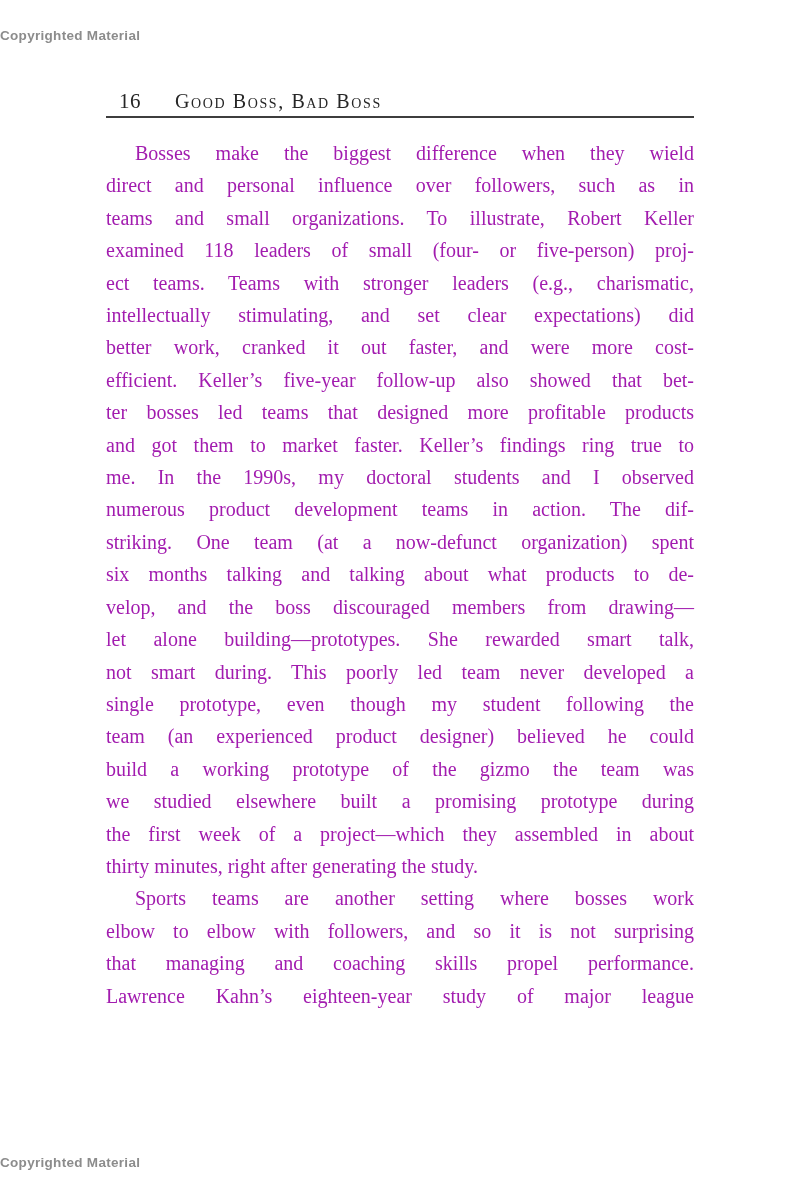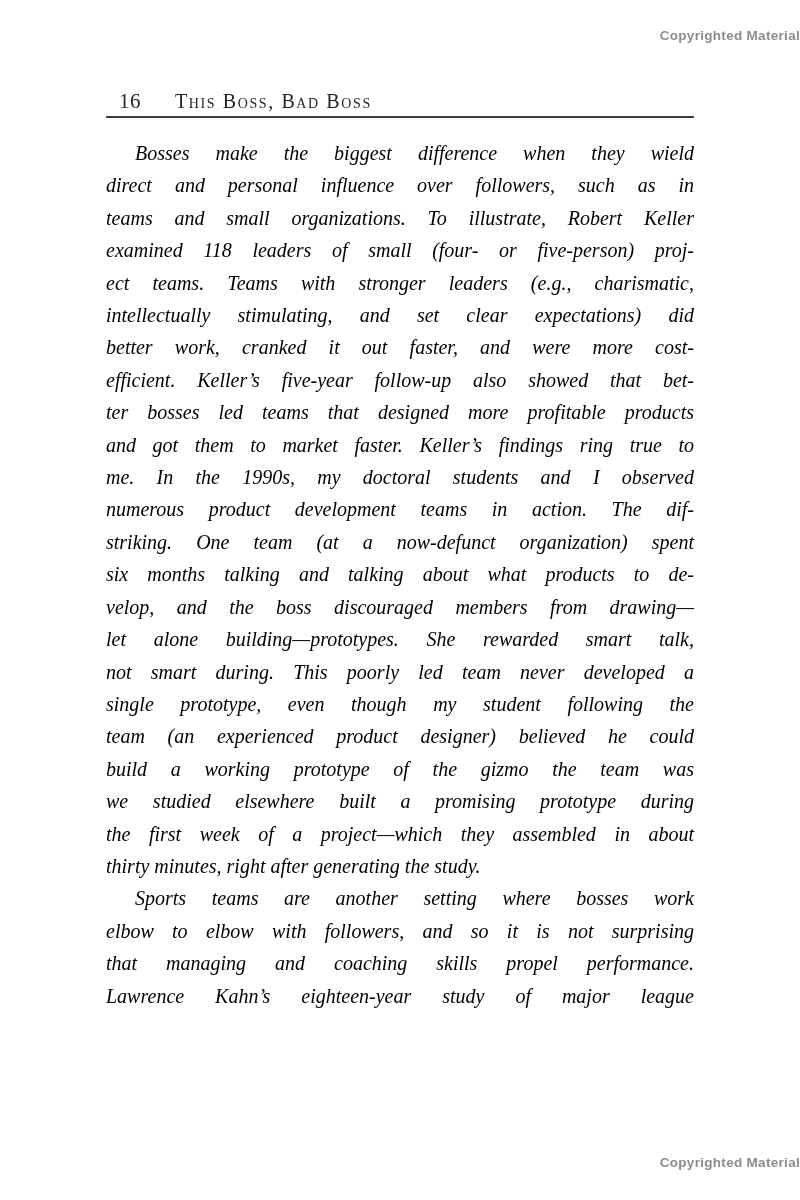--- a/index.html
+++ b/index.html
@@ -12,21 +12,21 @@
     width: 800px;
     height: 1200px;
     background: #ffffff;
     overflow: hidden;
     font-family: "Liberation Serif", serif;
   }
   .copyright-notice {
     position: absolute;
     left: 0;
     width: 800px;
-    text-align: right;
+    text-align: left;
     font-family: "Liberation Sans", sans-serif;
     font-weight: bold;
     font-size: 13.5px;
     letter-spacing: 0.3px;
     color: #8c8c8c;
   }
   .copyright-top { top: 28px; }
   .copyright-bottom { top: 1155px; }
   .page-header {
     position: absolute;
@@ -56,22 +56,21 @@
     height: 2px;
     background: #3d3d3d;
   }
   .body-text {
     position: absolute;
     top: 137px;
     left: 106px;
     width: 588px;
     font-size: 20px;
     line-height: 32.4px;
-    color: #000000;
-    font-style: italic;
+    color: #a21caf;
   }
   .line {
     text-align: justify;
     text-align-last: justify;
   }
   .line.first {
     text-indent: 29px;
   }
   .line.unjust {
     text-align-last: left;
@@ -79,21 +78,21 @@
 </style>
 </head>
 <body>
 
 <div class="page">
 
   <div class="copyright-notice copyright-top">Copyrighted Material</div>
 
   <div class="page-header">
     <span class="page-number">16</span>
-    <span class="running-title">This Boss, Bad Boss</span>
+    <span class="running-title">Good Boss, Bad Boss</span>
   </div>
 
   <div class="header-rule"></div>
 
   <div class="body-text">
       <div class="line first">Bosses make the biggest difference when they wield</div>
       <div class="line">direct and personal influence over followers, such as in</div>
       <div class="line">teams and small organizations. To illustrate, Robert Keller</div>
       <div class="line">examined 118 leaders of small (four- or five-person) proj-</div>
       <div class="line">ect teams. Teams with stronger leaders (e.g., charismatic,</div>

